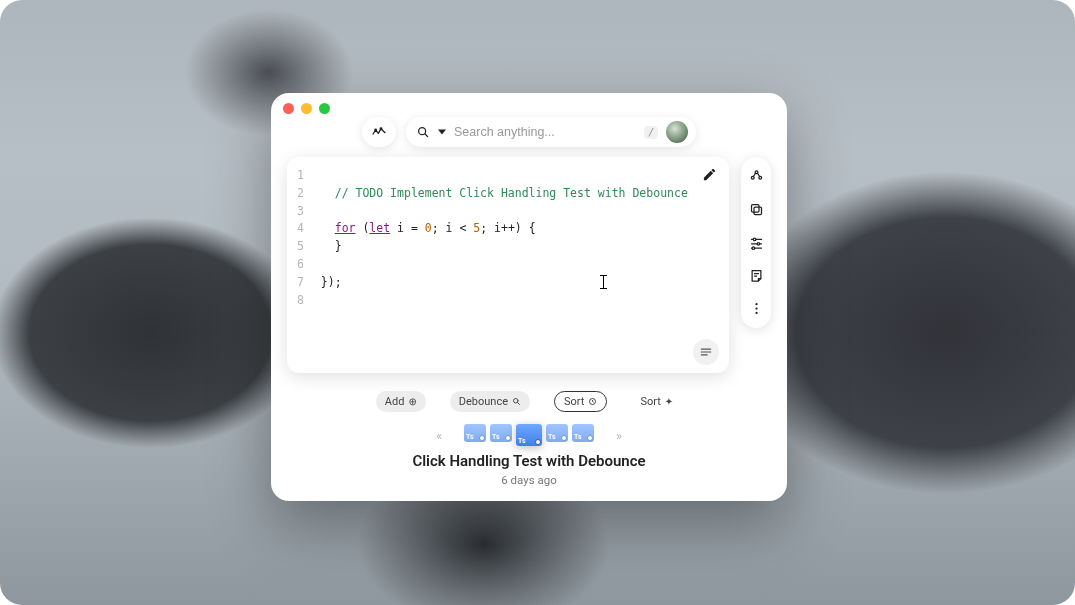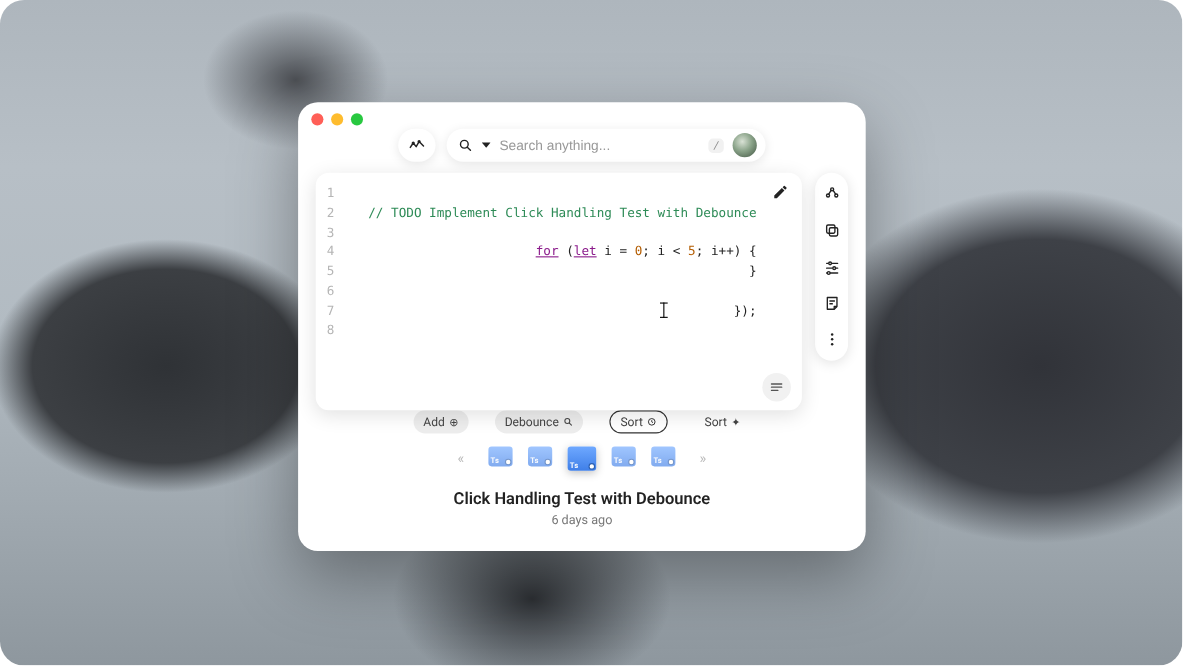--- a/index.html
+++ b/index.html
@@ -44,52 +44,52 @@
   .kbd { font-size:10px; color:#888; background:#f1f1f1; border-radius:4px; padding:1px 5px; font-style:italic; }
   .avatar { width:22px; height:22px; border-radius:50%; background: radial-gradient(circle at 40% 35%, #d9e2d5 0%, #8aa389 45%, #3e513f 100%); }
 
   .icon { display:inline-flex; align-items:center; justify-content:center; }
   .icon svg { display:block; }
 
   .content-row { display:flex; gap:12px; flex:0 0 auto; }
   .editor-card { position:relative; flex:1; background:#fff; border-radius:12px; box-shadow:0 4px 18px rgba(0,0,0,0.12); padding:10px 14px 10px 10px; height:216px; }
   .editor { display:flex; font-family: ui-monospace, SFMono-Regular, Menlo, Consolas, monospace; font-size:11.5px; line-height:1.55; color:#222; }
   .gutter { text-align:right; color:#b5b5b5; padding-right:10px; user-select:none; }
-  .code .ln { white-space:pre;text-align:right; }
+  .code .ln { white-space:pre; }
   .tok-comment { color:#2e8b57; }
   .tok-keyword { color:#8b1a8b;text-decoration:underline; }
   .tok-ident   { color:#222; }
   .tok-prop    { color:#1e5aa8; }
   .tok-number  { color:#b35c00; }
 
   .edit-btn { position:absolute; top:10px; right:12px; cursor:pointer; color:#222; }
   .wrap-btn { position:absolute; bottom:8px; right:10px; width:26px; height:26px; border-radius:50%; background:#f1f1f1; display:flex; align-items:center; justify-content:center; cursor:pointer; }
 
   .text-cursor { position:absolute; left:316px; top:118px; width:1px; height:14px; }
   .text-cursor::before, .text-cursor::after { content:""; position:absolute; left:-3px; width:7px; height:1px; background:#000; }
   .text-cursor::before { top:0; } .text-cursor::after { bottom:0; }
   .text-cursor .bar { position:absolute; left:0; top:0; width:1px; height:100%; background:#000; }
 
   .side-toolbar { width:30px; background:#fff; border-radius:999px; box-shadow:0 2px 12px rgba(0,0,0,0.12); display:flex; flex-direction:column; align-items:center; gap:18px; padding:12px 0; align-self:flex-start; }
   .side-toolbar .tbtn { cursor:pointer; color:#333; }
 
-  .action-row { display:flex; justify-content:center; gap:24px; }
+  .action-row { display:flex; justify-content:center; gap:24px; margin-top:18px; }
   .chip { font-size:11px; color:#444; background:#ededed; border-radius:999px; padding:3px 9px; display:flex; align-items:center; gap:4px; cursor:pointer; }
   .chip.outline { background:#fff; border:1px solid #333; }
   .chip .mini { font-size:10px; }
 
   .film-row { display:flex; justify-content:center; align-items:center; gap:18px; margin-top:12px; }
   .film-row .nav { font-size:13px; color:#bbb; cursor:pointer; padding:0 4px; }
-  .thumbs { display:flex; gap:14px; }
+  .thumbs { display:flex; gap:4px; }
   .thumb { width:22px; height:18px; background:linear-gradient(180deg,#6ea8ff 0%, #3f7fe8 100%); border-radius:3px; position:relative; display:flex; align-items:flex-end; justify-content:flex-start; padding:1px 2px; cursor:pointer; opacity:0.65; }
   .thumb.active { width:26px; height:22px; opacity:1; box-shadow:0 2px 8px rgba(0,0,0,0.25); }
   .thumb .t { color:#fff; font-size:7px; font-weight:600; line-height:1; }
   .thumb .dot { position:absolute; right:1px; bottom:1px; width:6px; height:6px; border-radius:50%; background:#fff; border:1px solid #2b5fb0; }
 
-  .caption { text-align:center; margin-top:16px; }
+  .caption { text-align:center; margin-top:6px; }
   .caption .title { font-size:15px; font-weight:600; color:#222; }
   .caption .time  { font-size:11.5px; color:#777; margin-top:3px;text-align:center; }
 </style>
 </head>
 <body>
 
 <div class="desktop">
   <div class="window">
     <div class="traffic">
       <span class="tr-close"></span>

